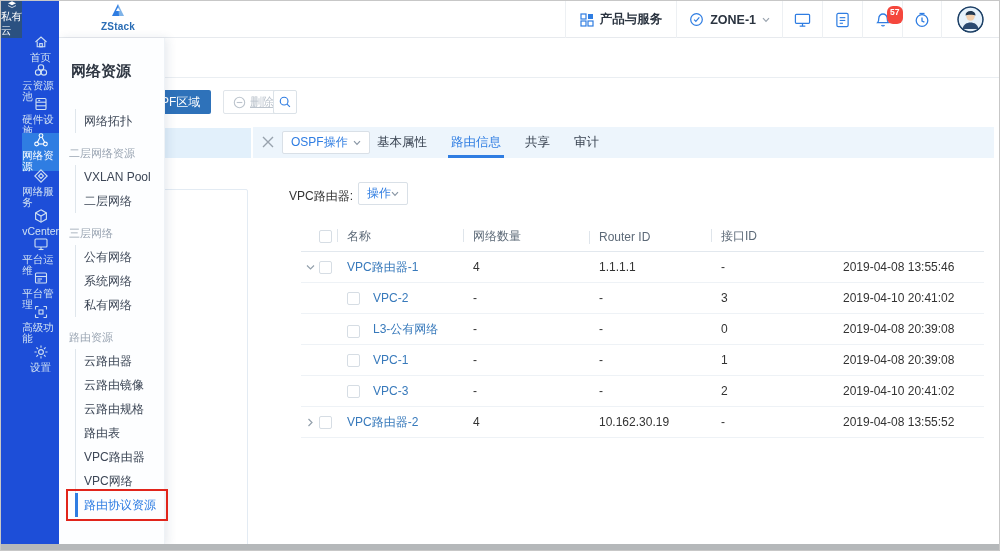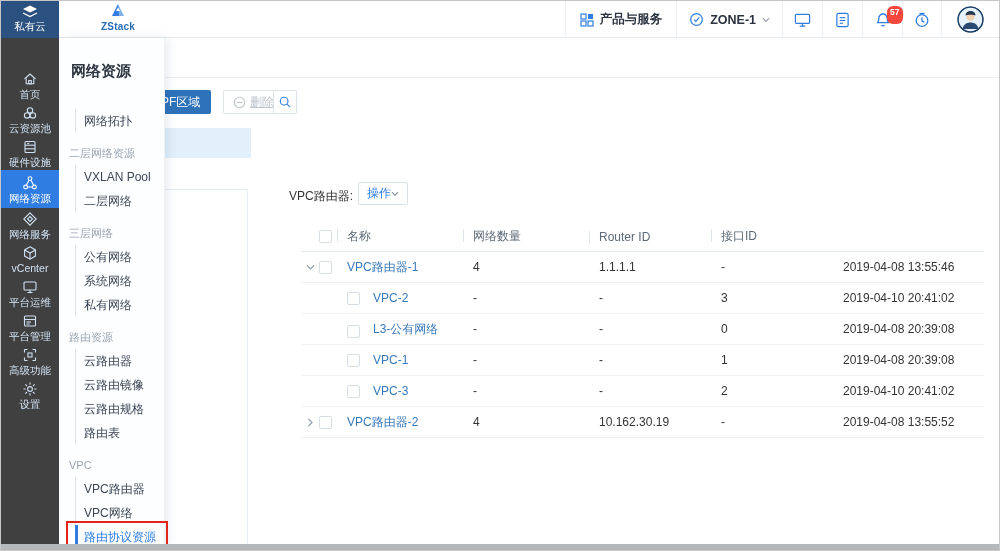--- a/index.html
+++ b/index.html
@@ -15,21 +15,21 @@
   .logo-text{font-size:10px;font-weight:bold;color:#2a6db5;letter-spacing:.2px;margin-top:-1px;}
   .hdr-right{position:absolute;right:0;top:0;height:37px;display:flex;align-items:stretch;}
   .hdr-cell{display:flex;align-items:center;justify-content:center;border-left:1px solid #edf0f3;padding:0 10px;gap:6px;}
   .hdr-label{font-size:12.5px;color:#2b3440;font-weight:bold;white-space:nowrap;}
   .icon-btn svg{display:block;}
   .bell-wrap{position:relative;}
   .badge{position:absolute;top:-6px;right:-12px;min-width:15px;height:18px;border-radius:6px;background:#f5473d;color:#fff;
     font-size:8.5px;line-height:13px;text-align:center;padding:0 3px;font-weight:bold;}
   .avatar{width:27px;height:27px;border-radius:50%;overflow:hidden;}
   
-  .sidebar{position:absolute;left:0;top:0;width:58px;height:545px;background:#404040;z-index:15;display:flex;flex-direction:column;}
+  .sidebar{position:absolute;left:0;top:0;width:58px;height:545px;background:#1d4ed8;z-index:15;display:flex;flex-direction:row;}
   .brand{height:37px;background:#2b5181;display:flex;flex-direction:column;align-items:center;justify-content:center;gap:1px;}
   .brand-label{font-size:10.5px;color:#fff;}
   .nav-items{margin-top:30px;display:flex;flex-direction:column;}
   .nav-item{height:34px;display:flex;flex-direction:column;align-items:center;justify-content:center;gap:2px;color:#cfe0f2;cursor:pointer;}
   .nav-item .nav-label{font-size:10.5px;line-height:11px;}
   .nav-item.active{background:#2f7de2;color:#fff;height:38px;}
   .nav-item svg{stroke:currentColor;fill:none;stroke-width:1.1;}
   
   .flyout{position:absolute;left:58px;top:37px;width:106px;height:508px;background:#fdfeff;z-index:10;
     box-shadow:3px 0 9px rgba(25,55,95,.10);border-right:1px solid #eef2f6;}
@@ -105,20 +105,41 @@
       <svg width="14" height="14" viewBox="0 0 16 16">
           <circle cx="7" cy="7" r="4.4" fill="none" stroke="#2f7de2" stroke-width="1.3"></circle>
           <line x1="10.4" y1="10.4" x2="13.6" y2="13.6" stroke="#2f7de2" stroke-width="1.3"></line>
         </svg>
     </span>
   </div>
 
   <div class="sel-band"></div>
   <div class="list-card"></div>
 
+  <div class="detail-strip">
+    <span class="x-close">
+      <svg width="14" height="14" viewBox="0 0 14 14">
+          <path d="M2 2 12 12 M12 2 2 12" stroke="#98a2ad" stroke-width="1.4" fill="none"></path>
+        </svg>
+    </span>
+    <div class="btn-ospf-action">
+      <span>OSPF操作</span>
+      <span style="display:flex;">
+        <svg width="8" height="6" viewBox="0 0 8 6">
+            <path d="M1 1.2 4 4.4 7 1.2" stroke="#8a97a6" stroke-width="1.2" fill="none"></path>
+          </svg>
+      </span>
+    </div>
+    <div class="detail-tabs" id="detail-tabs">
+        <div class="detail-tab">基本属性</div>
+        <div class="detail-tab active">路由信息</div>
+        <div class="detail-tab">共享</div>
+        <div class="detail-tab">审计</div>
+      </div>
+  </div>
 
   <div class="vpc-label">VPC路由器:</div>
   <div class="btn-row-action">
     <span>操作</span>
     <span style="display:flex;">
       <svg width="8" height="6" viewBox="0 0 8 6">
           <path d="M1 1.2 4 4.4 7 1.2" stroke="#8a97a6" stroke-width="1.2" fill="none"></path>
         </svg>
     </span>
   </div>
@@ -254,21 +275,20 @@
         <div class="subnav-item">二层网络</div>
         <div class="subnav-label">三层网络</div>
         <div class="subnav-item">公有网络</div>
         <div class="subnav-item">系统网络</div>
         <div class="subnav-item">私有网络</div>
         <div class="subnav-label">路由资源</div>
         <div class="subnav-item">云路由器</div>
         <div class="subnav-item">云路由镜像</div>
         <div class="subnav-item">云路由规格</div>
         <div class="subnav-item">路由表</div>
-        <div class="subnav-label">VPC</div>
         <div class="subnav-item">VPC路由器</div>
         <div class="subnav-item">VPC网络</div>
         <div class="subnav-item active">路由协议资源<div class="annotation"></div></div>
       </div>
   </div>
 
   <div class="header">
     <div class="logo">
       <svg width="20" height="15" viewBox="0 0 20 15">
         <polygon points="10,1 16,13 10,13" fill="#7fb3e8"></polygon>

